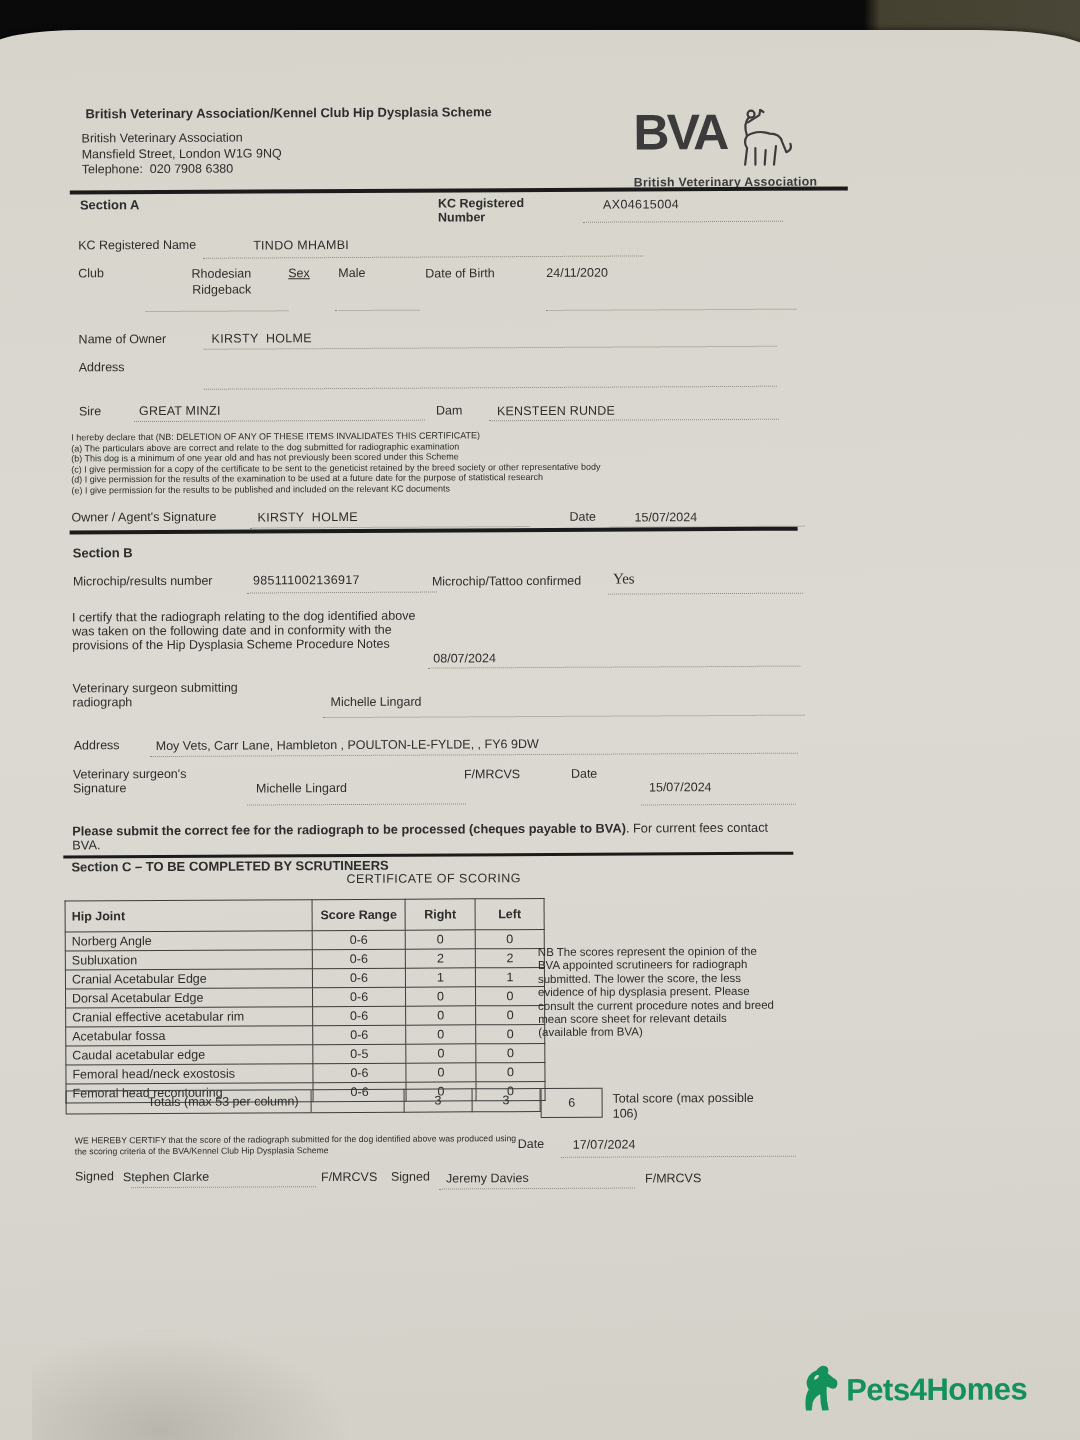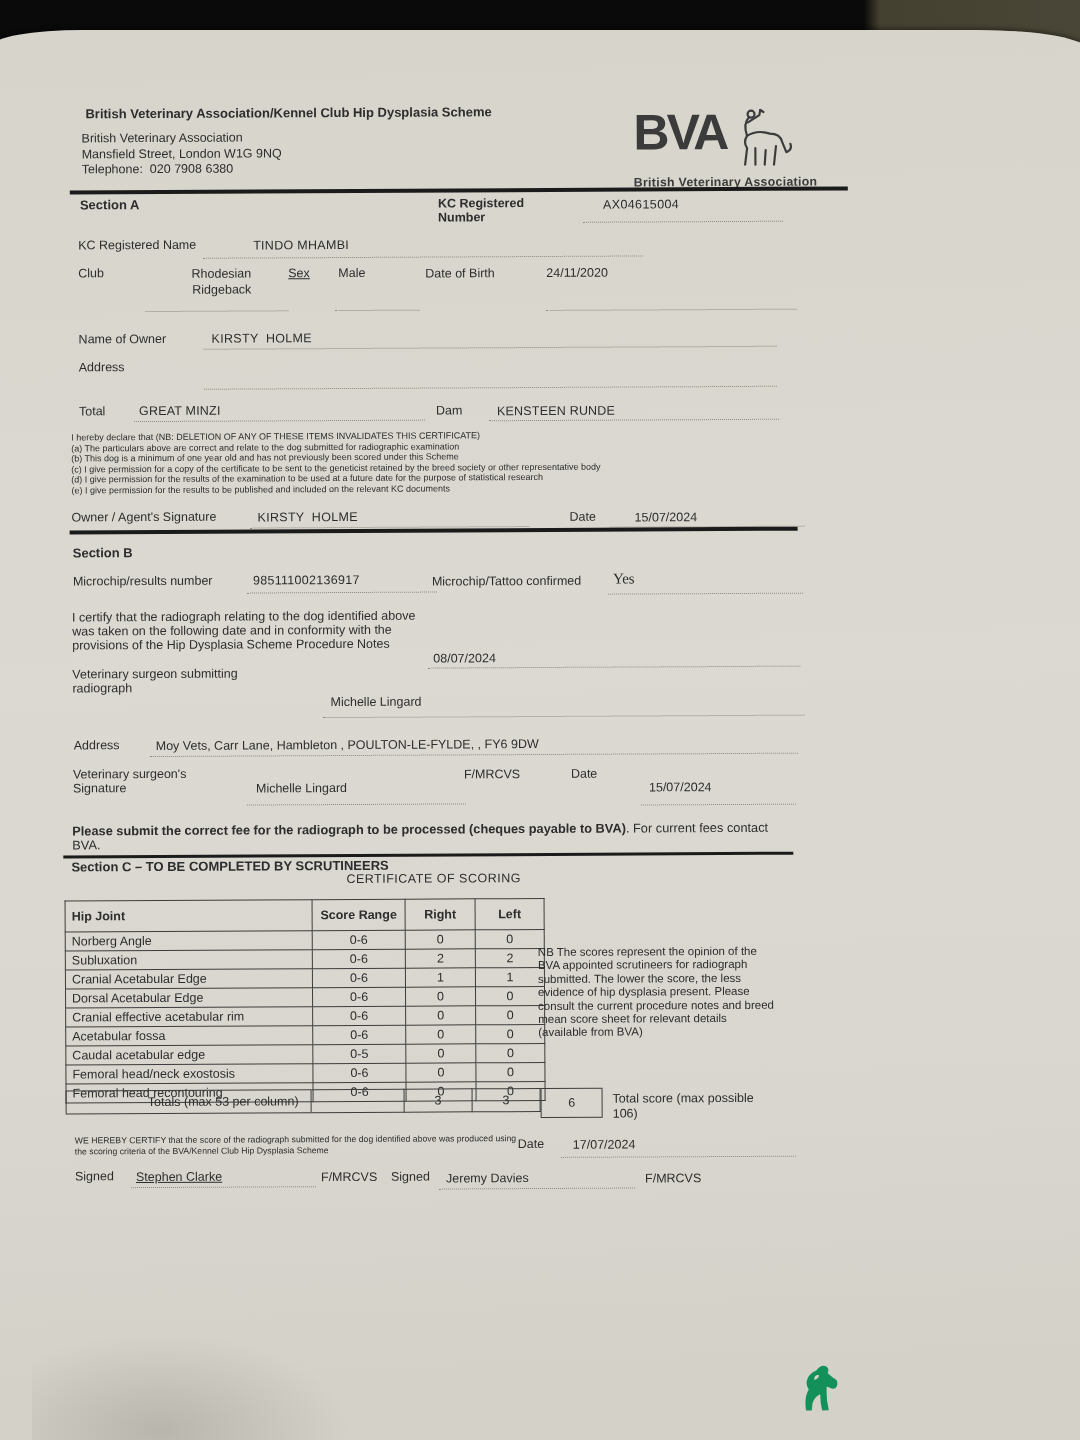--- a/index.html
+++ b/index.html
@@ -97,21 +97,21 @@
     <div class="abs dotted" style="left:337px;top:279px;width:84px;"></div>
     <div class="abs dotted" style="left:548px;top:280px;width:250px;"></div>
 
     <div class="abs lbl" style="left:80px;top:300px;">Name of Owner</div>
     <div class="abs val pre" style="left:213px;top:300px;letter-spacing:.3px;">KIRSTY  HOLME</div>
     <div class="abs dotted" style="left:205px;top:317px;width:573px;"></div>
 
     <div class="abs lbl" style="left:80px;top:328px;">Address</div>
     <div class="abs dotted" style="left:205px;top:357px;width:573px;"></div>
 
-    <div class="abs lbl" style="left:80px;top:372px;">Total</div>
+    <div class="abs lbl" style="left:80px;top:372px;">Sire</div>
     <div class="abs val" style="left:140px;top:372px;letter-spacing:.2px;">GREAT MINZI</div>
     <div class="abs dotted" style="left:135px;top:389px;width:291px;"></div>
     <div class="abs lbl" style="left:437px;top:373px;">Dam</div>
     <div class="abs val" style="left:498px;top:374px;letter-spacing:.2px;">KENSTEEN RUNDE</div>
     <div class="abs dotted" style="left:490px;top:390px;width:290px;"></div>
 
     <div class="abs tinyline" style="left:72px;top:400px;width:660px;">
       <div>I hereby declare that (NB: DELETION OF ANY OF THESE ITEMS INVALIDATES THIS CERTIFICATE)</div>
       <div>(a) The particulars above are correct and relate to the dog submitted for radiographic examination</div>
       <div>(b) This dog is a minimum of one year old and has not previously been scored under this Scheme</div>
@@ -135,21 +135,21 @@
     <div class="abs val" style="left:253px;top:542px;letter-spacing:.3px;">985111002136917</div>
     <div class="abs dotted" style="left:247px;top:561px;width:190px;"></div>
     <div class="abs lbl" style="left:432px;top:544px;">Microchip/Tattoo confirmed</div>
     <div class="abs serif" style="left:613px;top:541px;font-size:15px;">Yes</div>
     <div class="abs dotted" style="left:608px;top:564px;width:195px;"></div>
 
     <div class="abs" style="left:72px;top:579px;width:352px;font-size:12.5px;line-height:13.9px;">I certify that the radiograph relating to the dog identified above was taken on the following date and in conformity with the provisions of the Hip Dysplasia Scheme Procedure Notes</div>
     <div class="abs val" style="left:433px;top:621px;">08/07/2024</div>
     <div class="abs dotted" style="left:428px;top:637px;width:372px;"></div>
 
-    <div class="abs lbl" style="left:72px;top:635px;width:190px;line-height:14px;">Veterinary surgeon submitting radiograph</div>
+    <div class="abs lbl" style="left:72px;top:649px;width:190px;line-height:14px;">Veterinary surgeon submitting radiograph</div>
     <div class="abs val" style="left:330px;top:664px;">Michelle Lingard</div>
     <div class="abs dotted" style="left:322px;top:686px;width:482px;"></div>
 
     <div class="abs lbl" style="left:73px;top:706px;">Address</div>
     <div class="abs val" style="left:155px;top:707px;">Moy Vets, Carr Lane, Hambleton , POULTON-LE-FYLDE, , FY6 9DW</div>
     <div class="abs dotted" style="left:149px;top:724px;width:648px;"></div>
 
     <div class="abs lbl" style="left:72px;top:735px;width:160px;line-height:14px;">Veterinary surgeon's Signature</div>
     <div class="abs val" style="left:255px;top:750px;">Michelle Lingard</div>
     <div class="abs dotted" style="left:246px;top:773px;width:219px;"></div>
@@ -250,31 +250,32 @@
     </div>
     <div class="abs tot-cell" style="left:538px;top:1058px;width:62px;height:30px;justify-content:center;">6</div>
     <div class="abs" style="left:610px;top:1062px;width:168px;font-size:12.5px;line-height:15px;">Total score (max possible 106)</div>
 
     <div class="abs" style="left:72px;top:1103px;width:455px;font-size:8.7px;line-height:10.6px;">WE HEREBY CERTIFY that the score of the radiograph submitted for the dog identified above was produced using the scoring criteria of the BVA/Kennel Club Hip Dysplasia Scheme</div>
     <div class="abs lbl" style="left:515px;top:1107px;">Date</div>
     <div class="abs val" style="left:570px;top:1108px;">17/07/2024</div>
     <div class="abs dotted" style="left:558px;top:1127px;width:235px;"></div>
 
     <div class="abs lbl" style="left:72px;top:1137px;">Signed</div>
-    <div class="abs val" style="left:133px;top:1138px;text-decoration:underline;">Stephen Clarke</div>
+    <div class="abs val" style="left:120px;top:1138px;">Stephen Clarke</div>
     <div class="abs dotted" style="left:128px;top:1155px;width:185px;"></div>
     <div class="abs lbl" style="left:318px;top:1139px;">F/MRCVS</div>
     <div class="abs lbl" style="left:388px;top:1139px;">Signed</div>
     <div class="abs val" style="left:443px;top:1141px;">Jeremy Davies</div>
     <div class="abs dotted" style="left:436px;top:1158px;width:196px;"></div>
     <div class="abs lbl" style="left:642px;top:1142px;">F/MRCVS</div>
 
     <div class="abs wm" style="left:798px;top:1336px;">
       <span>
         <svg viewBox="0 0 40 50" width="38" height="48">
           <path fill="#14915a" d="M15 6 Q20 -1 26 2 Q29 4 27 9 L33 14 Q38 16 37 21 Q36 26 31 25 L26 23 Q25 36 28 48 L21 48 Q19 40 19 31 Q13 34 11 40 L10 48 L4 48 Q2 34 7 26 Q3 20 6 14 Q9 8 15 6 Z"></path>
           <path fill="#d9d7cf" d="M13 13 Q15 10 18 11 Q17 15 13 16 Z"></path>
         </svg>
       </span>
+      <span class="brand">Pets4Homes</span>
     </div>
 
   </div>
 </div>
 
 </body></html>

